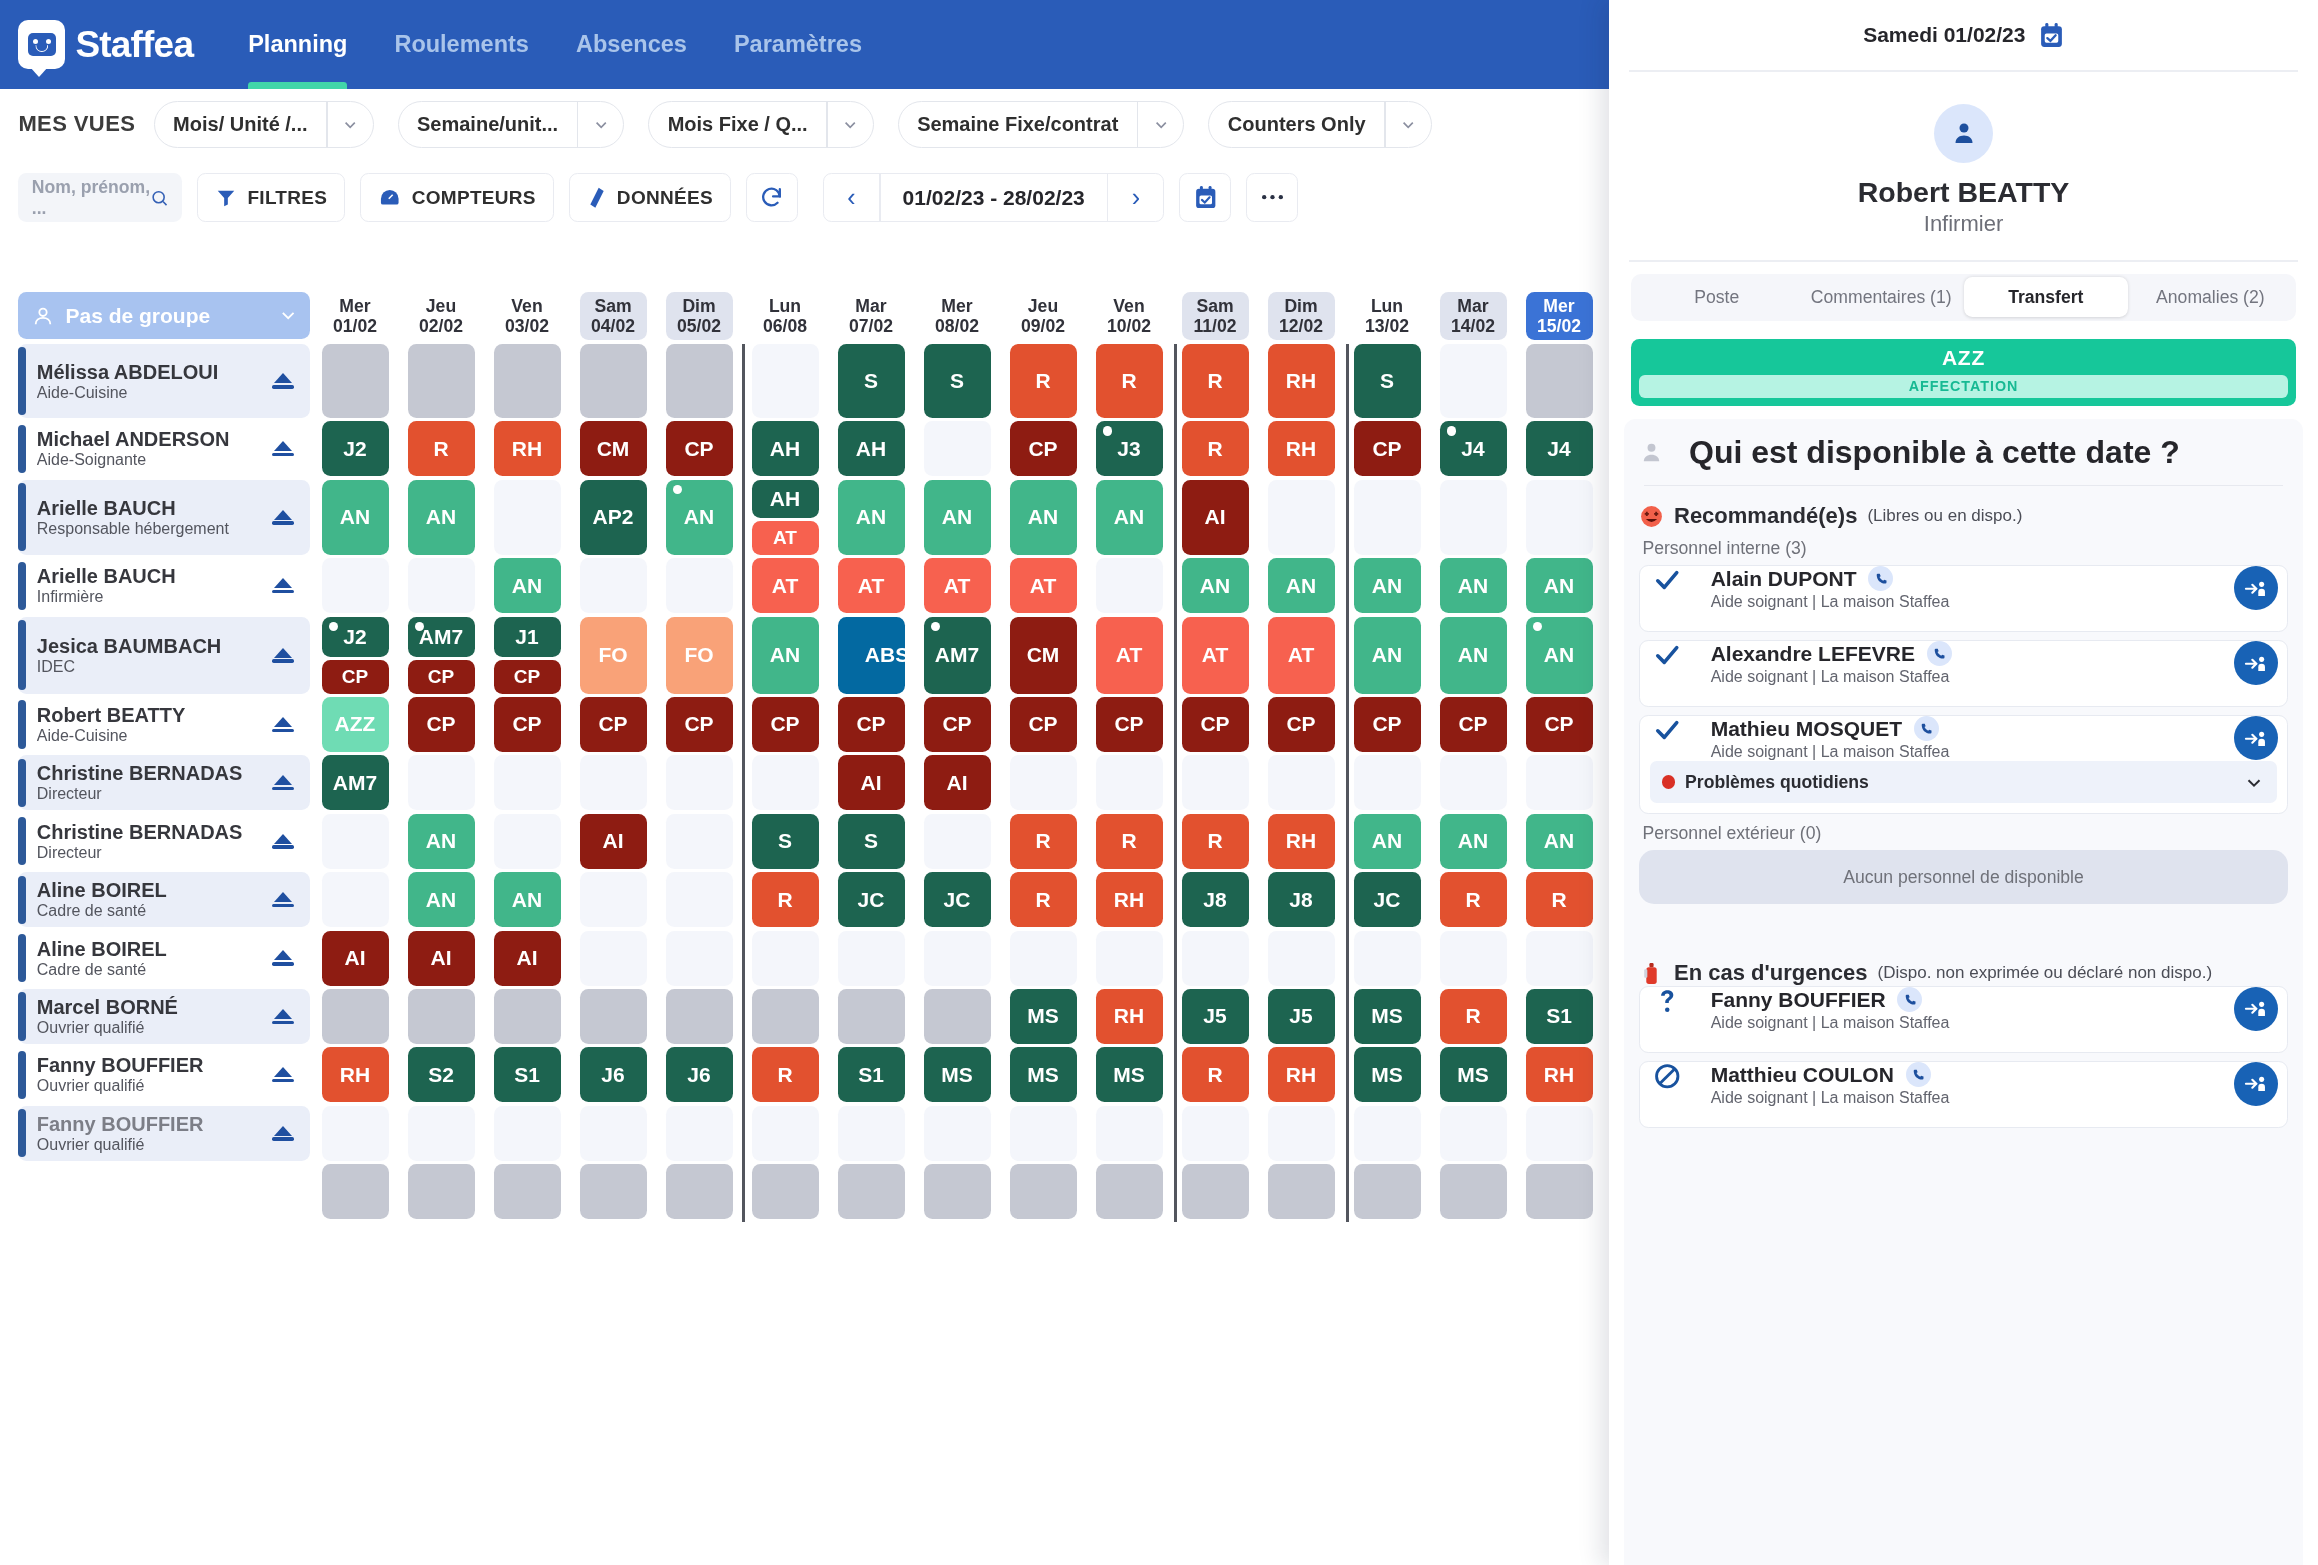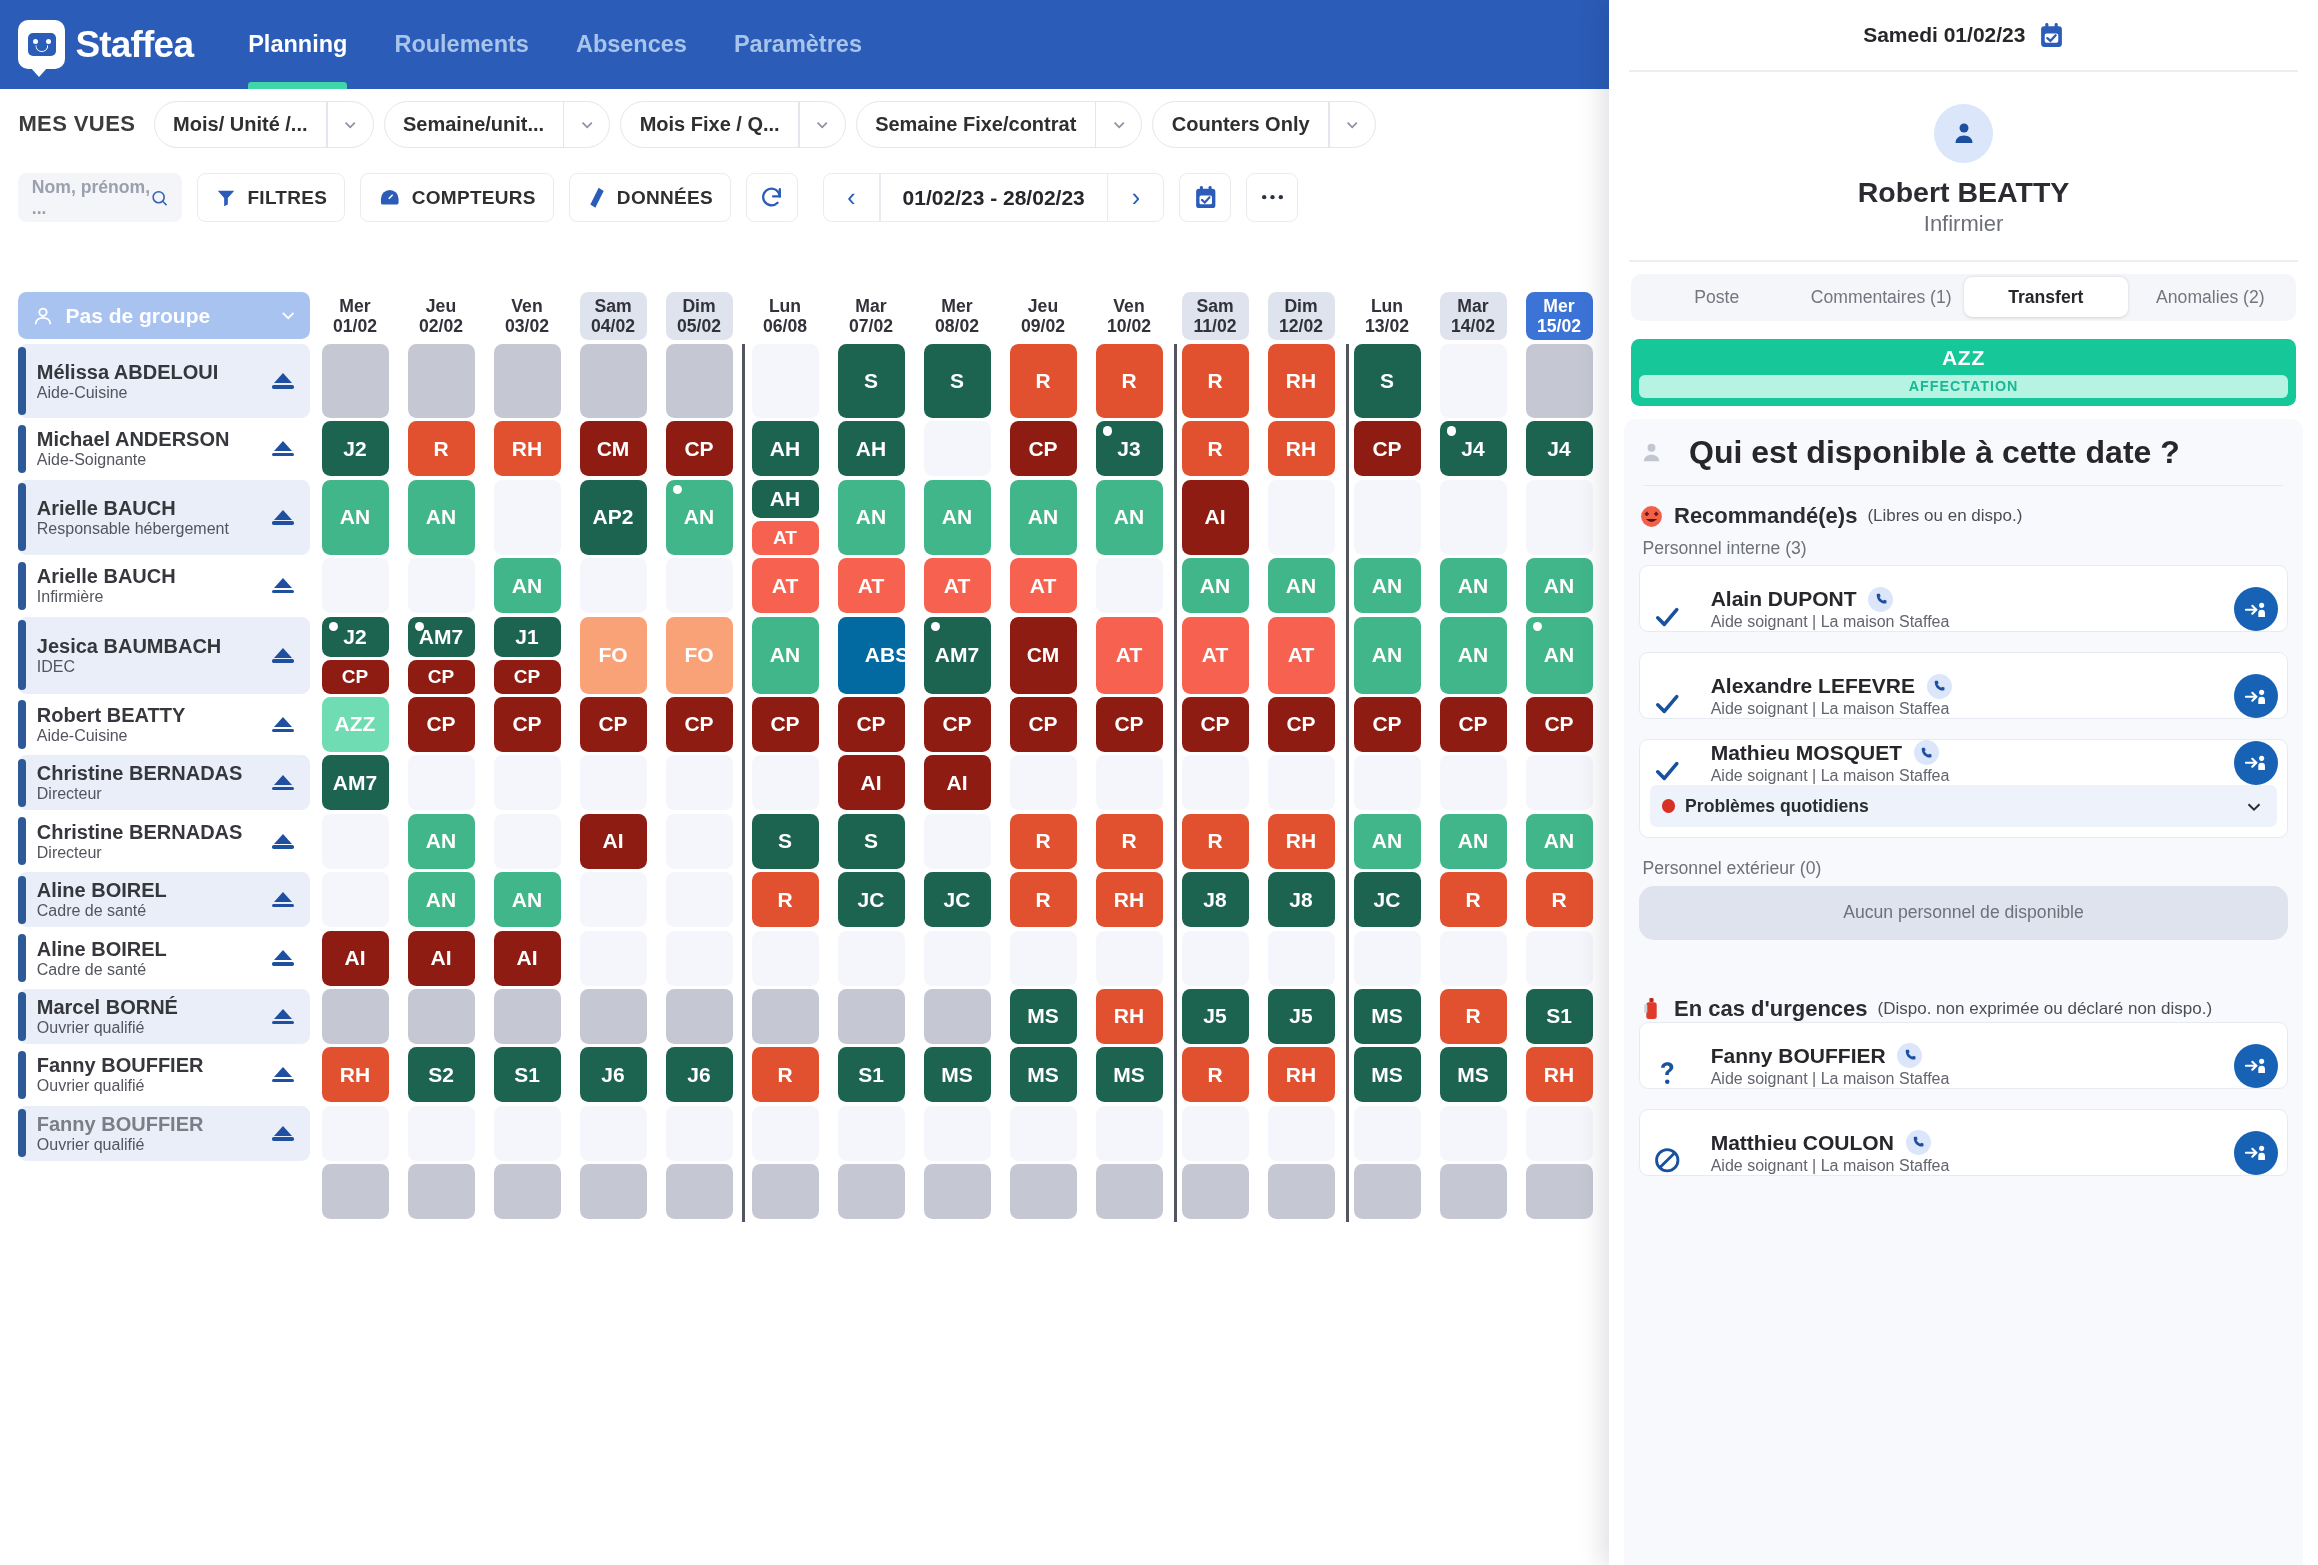--- a/index.html
+++ b/index.html
@@ -102,21 +102,21 @@
   .tab.active{background:#fff;color:#26262b;font-weight:bold;box-shadow:0 0.8px 3.4px rgba(0,0,0,.14);}
   .azz{margin:18.4px 22px 0;background:#16c79a;border-radius:8.4px;padding:6.7px 8.4px 8.4px;}
   .azz .azz-t{text-align:center;color:#fff;font-size:21px;font-weight:bold;letter-spacing:0.8px;}
   .azz .azz-s{margin-top:5px;background:#b6f3e3;border-radius:5.9px;text-align:center;color:#17b993;font-size:14.3px;font-weight:bold;letter-spacing:1px;padding:3.4px 0;}
   .qwrap{flex:1;margin:13.4px 15px 0;background:#f8f9fc;border-radius:11.7px 11.7px 0 0;padding:15px 15px 0;overflow:hidden;}
   .qtitle{display:flex;align-items:center;gap:25px;font-size:32px;font-weight:bold;color:#26262b;}
   .qdiv{height:1.7px;background:#e7e9ef;margin:13.4px 5px 0;}
   .sec-head{display:flex;align-items:center;gap:10px;margin-top:17px;font-size:22px;font-weight:bold;color:#2b2c32;}
   .sec-head .sub{font-size:17px;font-weight:normal;color:#4b4d56;}
   .sec-sub{font-size:17.6px;color:#6f7179;margin:8.4px 0 6.7px;padding-left:3.4px;}
-  .pcard{background:#fff;border:1.7px solid #e7eaf1;border-radius:9.2px;display:flex;align-items:flex-end;margin-bottom:20px;min-height:67px;}
+  .pcard{background:#fff;border:1.7px solid #e7eaf1;border-radius:9.2px;display:flex;align-items:flex-start;margin-bottom:8px;min-height:67px;}
   .pcard .mark{width:54px;display:flex;align-items:center;justify-content:center;color:#18529e;}
   .pcard .vline{width:1.7px;background:#e7eaf1;margin:10px 0;}
   .pcard .pbody{flex:1;display:flex;flex-direction:column;justify-content:center;padding-left:15px;}
   .pcard .pn{display:flex;align-items:center;gap:11.7px;font-size:21px;font-weight:bold;color:#26262b;}
   .pcard .pr{font-size:16px;color:#62646e;margin-top:1.7px;}
   .phone{width:25px;height:25px;border-radius:50%;background:#dbe6fb;display:flex;align-items:center;justify-content:center;}
   .goarrow{width:62px;display:flex;align-items:center;justify-content:center;}
   .gocirc{width:44px;height:44px;border-radius:50%;background:#1862b5;display:flex;align-items:center;justify-content:center;cursor:pointer;}
   .probs{background:#eef2fa;border-radius:6.7px;margin:0 10px 10px;height:42px;display:flex;align-items:center;padding:0 11.7px;gap:10px;cursor:pointer;}
   .probs .pdot{width:13.4px;height:13.4px;border-radius:50%;background:#d93025;}
@@ -139,21 +139,21 @@
   <div class="navitems" id="navitems">
       <div class="navitem active">Planning</div>
       <div class="navitem">Roulements</div>
       <div class="navitem">Absences</div>
       <div class="navitem">Paramètres</div>
     </div>
 </div>
 
 <div class="viewsbar">
   <div class="mesvues">MES VUES</div>
-  <div id="viewselects" style="display:flex;gap:10px;">
+  <div id="viewselects" style="display:flex;gap:24px;">
       <div class="pill">
         <div class="lbl">Mois/ Unité /...</div>
         <div class="sep"></div>
         <div class="chev">
           <svg width="18.4" height="18.4" viewBox="0 0 24 24" fill="none" stroke="#8b8fa0" stroke-width="2.2">
             <polyline points="6 10 12 16 18 10"></polyline>
           </svg>
         </div>
       </div>
       <div class="pill">

